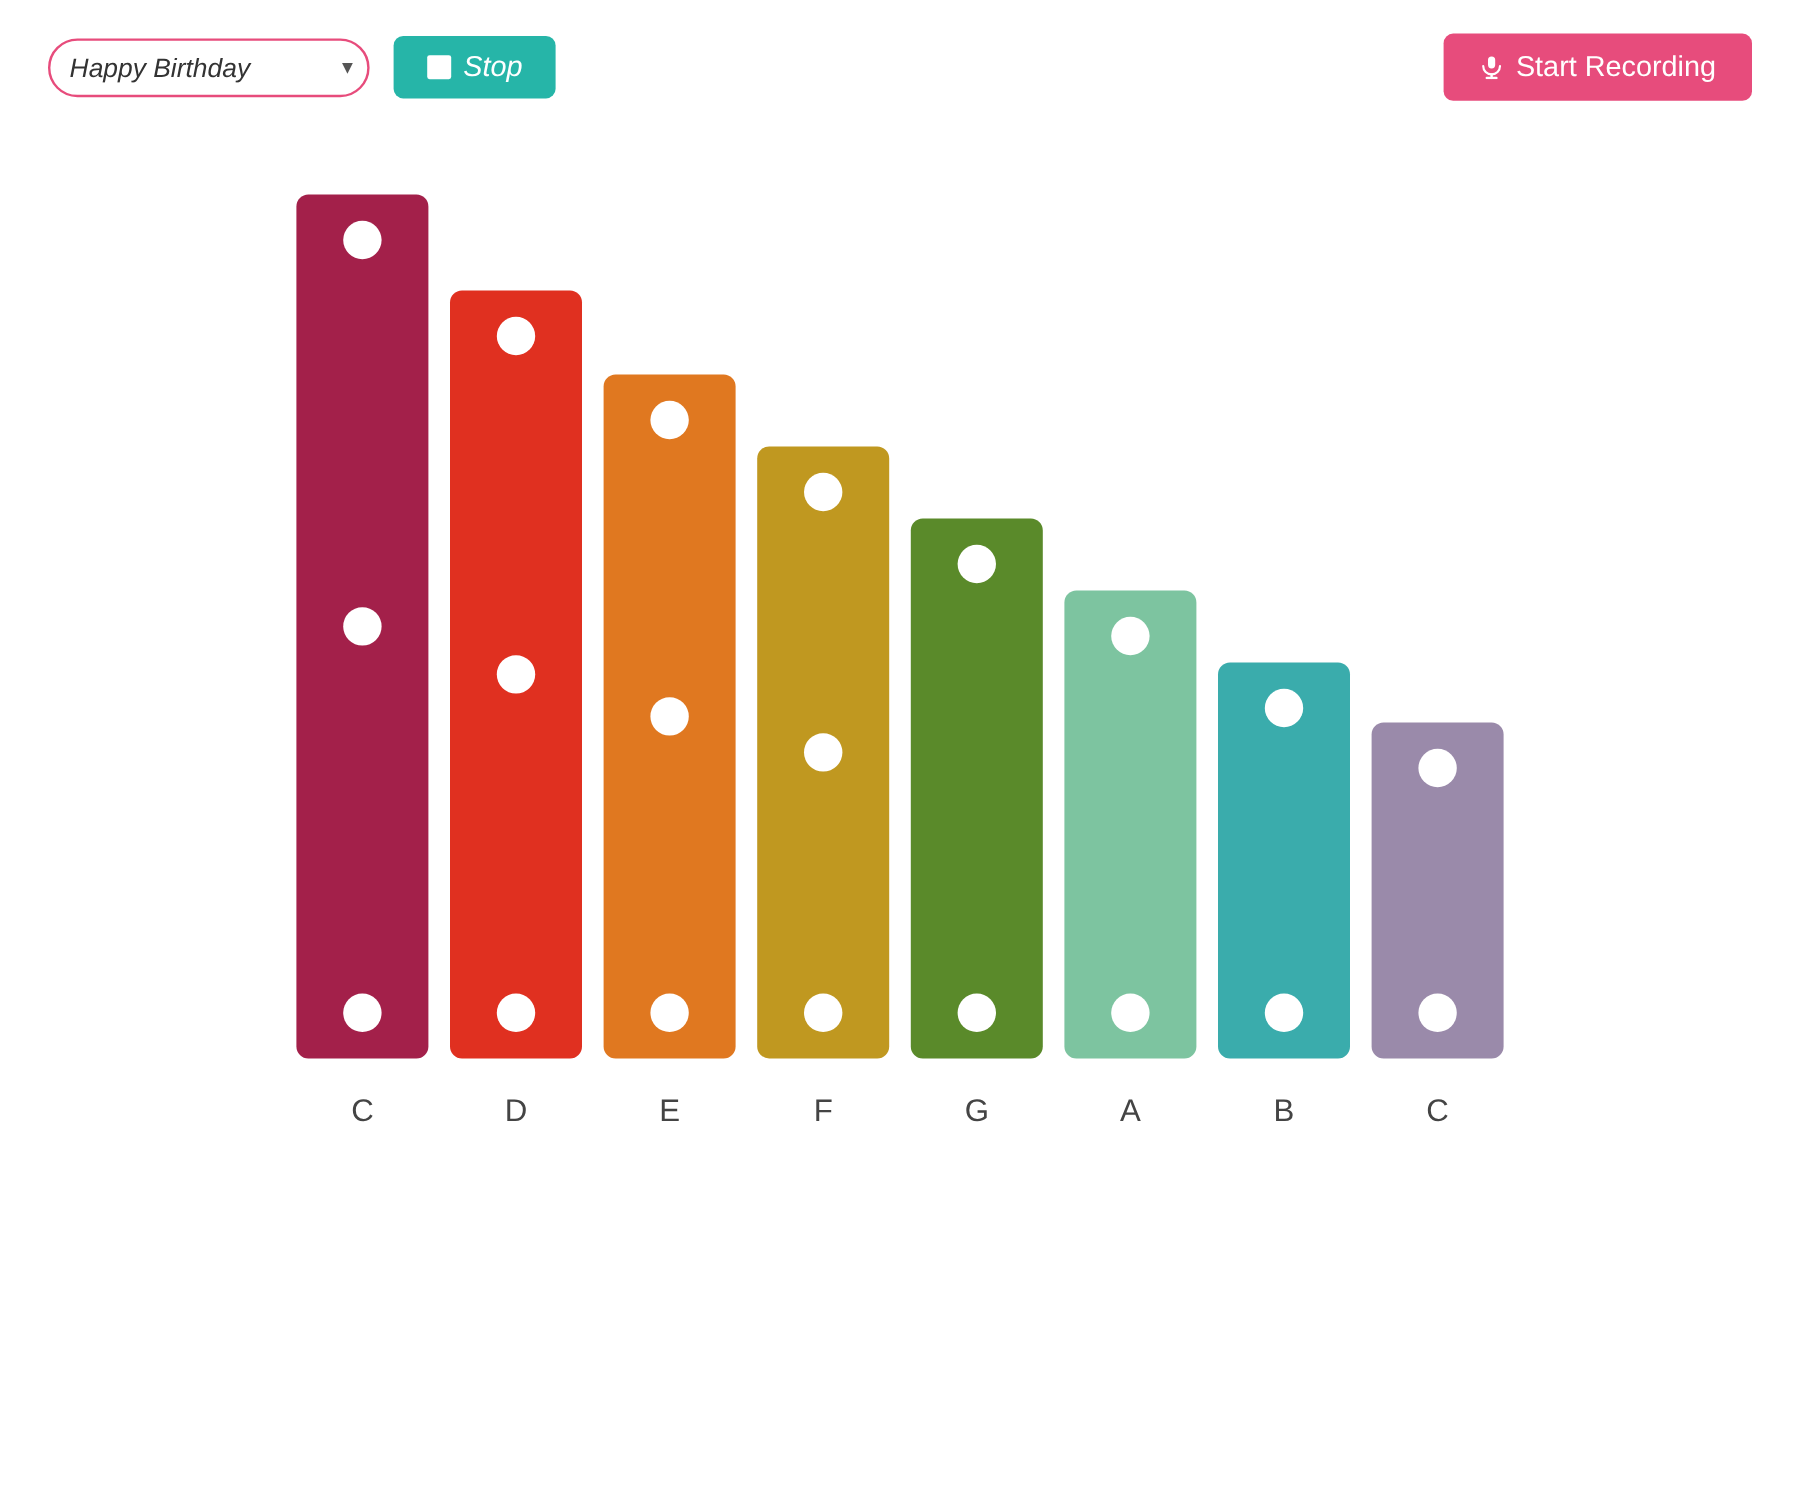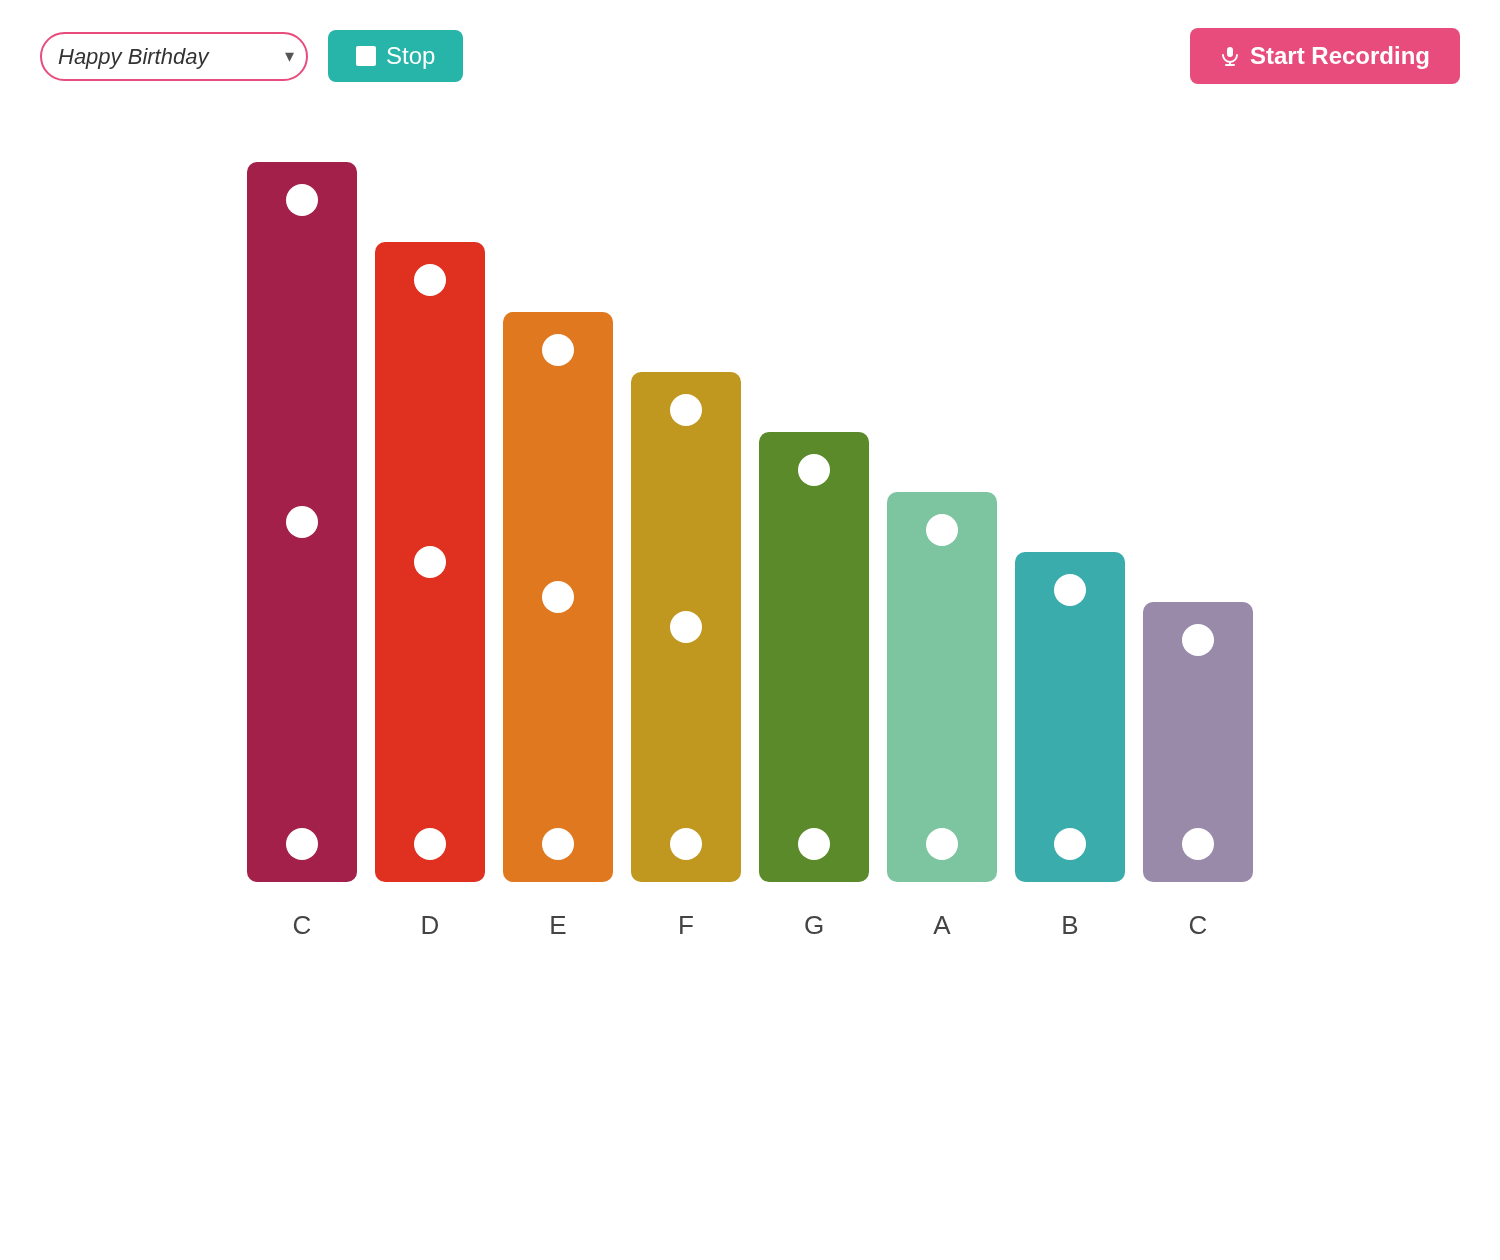--- a/index.html
+++ b/index.html
@@ -63,20 +63,21 @@
       background: #26b5a8;
       color: white;
       border: none;
       border-radius: 8px;
       padding: 12px 28px;
       font-size: 24px;
       cursor: pointer;
       display: flex;
       align-items: center;
       gap: 10px;
+      font-style: italic;
     }
 
     .stop-icon {
       width: 20px;
       height: 20px;
       background: white;
       display: inline-block;
       border-radius: 2px;
       flex-shrink: 0;
     }
@@ -85,21 +86,20 @@
       background: #e74c7c;
       color: white;
       border: none;
       border-radius: 8px;
       padding: 14px 30px;
       font-size: 24px;
       cursor: pointer;
       display: flex;
       align-items: center;
       gap: 10px;
-      font-weight: bold;
     }
 
     .mic-icon {
       width: 20px;
       height: 20px;
       display: inline-flex;
       align-items: center;
       justify-content: center;
       flex-shrink: 0;
     }

